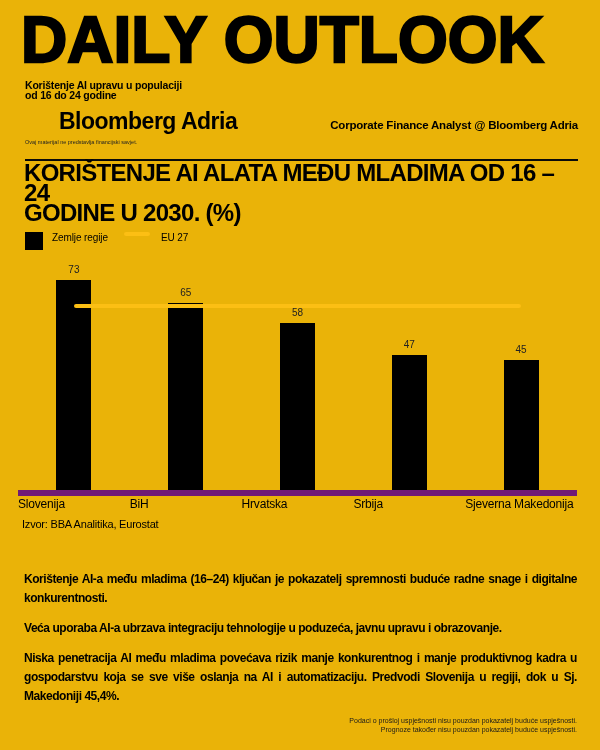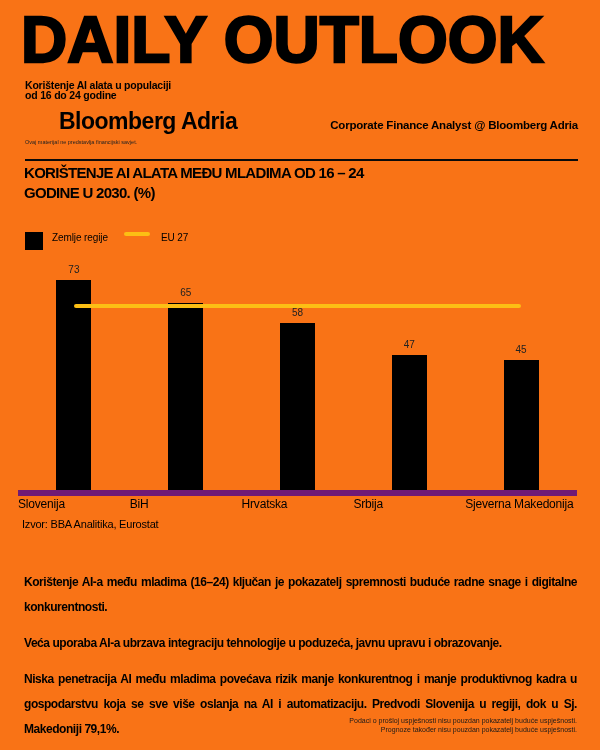--- a/index.html
+++ b/index.html
@@ -1,61 +1,61 @@
 <!DOCTYPE html>
 <html><head>
 <meta charset="utf-8">
 <style>
   html,body{margin:0;padding:0;background:#e8e8e8;}
   .page{
-    position:relative; width:600px; height:750px; background:#f97316;
+    position:relative; width:600px; height:750px; background:#eab308;
     font-family:"Liberation Sans", sans-serif; color:#000; overflow:hidden;
     margin:0 auto;
   }
   .abs{position:absolute;}
   .headline{
     top:8px; left:21px; font-size:64px; line-height:64px; font-weight:bold;
     letter-spacing:0px; white-space:nowrap; -webkit-text-stroke:2.3px #000;
   }
   .kicker{ top:81px; left:25px; font-size:10.5px; line-height:9.8px;
     font-weight:bold; letter-spacing:-0.2px;}
   .brand{ top:108px; left:23px; font-size:23px; font-weight:bold; letter-spacing:-0.5px;margin-left:36px;}
   .micro{ top:139px; left:25px; font-size:5.5px; color:#222;}
   .date{ top:82px; right:22px; font-size:26px; font-weight:bold; letter-spacing:2px;}
   .author{ top:119px; right:22px; width:256px; font-size:11.5px; line-height:12px;
     font-weight:bold; letter-spacing:-0.2px; text-align:right;}
   .author .row1{display:flex; justify-content:space-between; width:205px; margin-left:auto;}
   .rule{ top:159px; left:25px; right:22px; height:2px; background:#0a0a0a;}
-  .chart-title{ top:163px; left:24px; right:20px; font-size:15px; line-height:20px;
+  .chart-title{ top:163px; left:24px; right:20px; font-size:24px; line-height:20px;
     font-weight:bold; letter-spacing:-0.7px;}
   .legend{ top:232px; left:25px; display:flex; align-items:flex-start; font-size:10px; letter-spacing:-0.1px;}
   .legend .sq{width:18px;height:18px;background:#000;margin-right:9px;}
   .legend .lbl1{margin-right:16px;}
   .legend .ln{width:26px;height:3.5px;border-radius:2px;margin-right:11px;}
   .plot{ top:258px; left:18px; width:559px; height:232px; border-bottom:6px solid #701a75;}
   .bar{position:absolute; bottom:0; width:35px; background:#000;}
   .bar-val{position:absolute; width:44px; text-align:center; font-size:10px; color:#222;}
   .euline{position:absolute; height:3.5px; border-radius:2px; z-index:3;}
   .cats{ top:497px; left:18px; width:559px; display:flex;}
   .cats div{width:20%; font-size:12px; letter-spacing:-0.2px;}
   .source{ top:518px; left:22px; font-size:11px; letter-spacing:-0.2px;}
   .body{ top:570px; left:24px; right:23px;}
-  .body p{ margin:0 0 11px 0; font-size:12px; line-height:25px; font-weight:bold;
+  .body p{ margin:0 0 11px 0; font-size:12px; line-height:19px; font-weight:bold;
     letter-spacing:-0.45px; text-align:justify;}
   .footer{ top:716px; right:23px; font-size:7px; line-height:9px; text-align:right; color:#1a1a1a;}
 </style>
 </head>
 <body>
 
 <div class="page">
 
   <div class="abs headline">DAILY OUTLOOK</div>
 
   <div class="abs kicker">
-    <div>Korištenje AI alata u populaciji</div>
+    <div>Korištenje AI upravu u populaciji</div>
     <div>od 16 do 24 godine</div>
   </div>
 
   <div class="abs brand">Bloomberg Adria</div>
 
   <div class="abs micro">Ovaj materijal ne predstavlja financijski savjet.</div>
 
 
   <div class="abs author">
     <div>Corporate Finance Analyst @ Bloomberg Adria</div>
@@ -95,21 +95,21 @@
       <div>Hrvatska</div>
       <div>Srbija</div>
       <div>Sjeverna Makedonija</div>
     </div>
 
   <div class="abs source">Izvor: BBA Analitika, Eurostat</div>
 
   <div class="abs body">
     <p>Korištenje AI-a među mladima (16–24) ključan je pokazatelj spremnosti buduće radne snage i digitalne konkurentnosti.</p>
     <p>Veća uporaba AI-a ubrzava integraciju tehnologije u poduzeća, javnu upravu i obrazovanje.</p>
-    <p>Niska penetracija AI među mladima povećava rizik manje konkurentnog i manje produktivnog kadra u gospodarstvu koja se sve više oslanja na AI i automatizaciju. Predvodi Slovenija u regiji, dok u Sj. Makedoniji 79,1%.</p>
+    <p>Niska penetracija AI među mladima povećava rizik manje konkurentnog i manje produktivnog kadra u gospodarstvu koja se sve više oslanja na AI i automatizaciju. Predvodi Slovenija u regiji, dok u Sj. Makedoniji 45,4%.</p>
   </div>
 
   <div class="abs footer">
     <div>Podaci o prošloj uspješnosti nisu pouzdan pokazatelj buduće uspješnosti.</div>
     <div>Prognoze također nisu pouzdan pokazatelj buduće uspješnosti.</div>
   </div>
 
 </div>
 
 </body></html>

